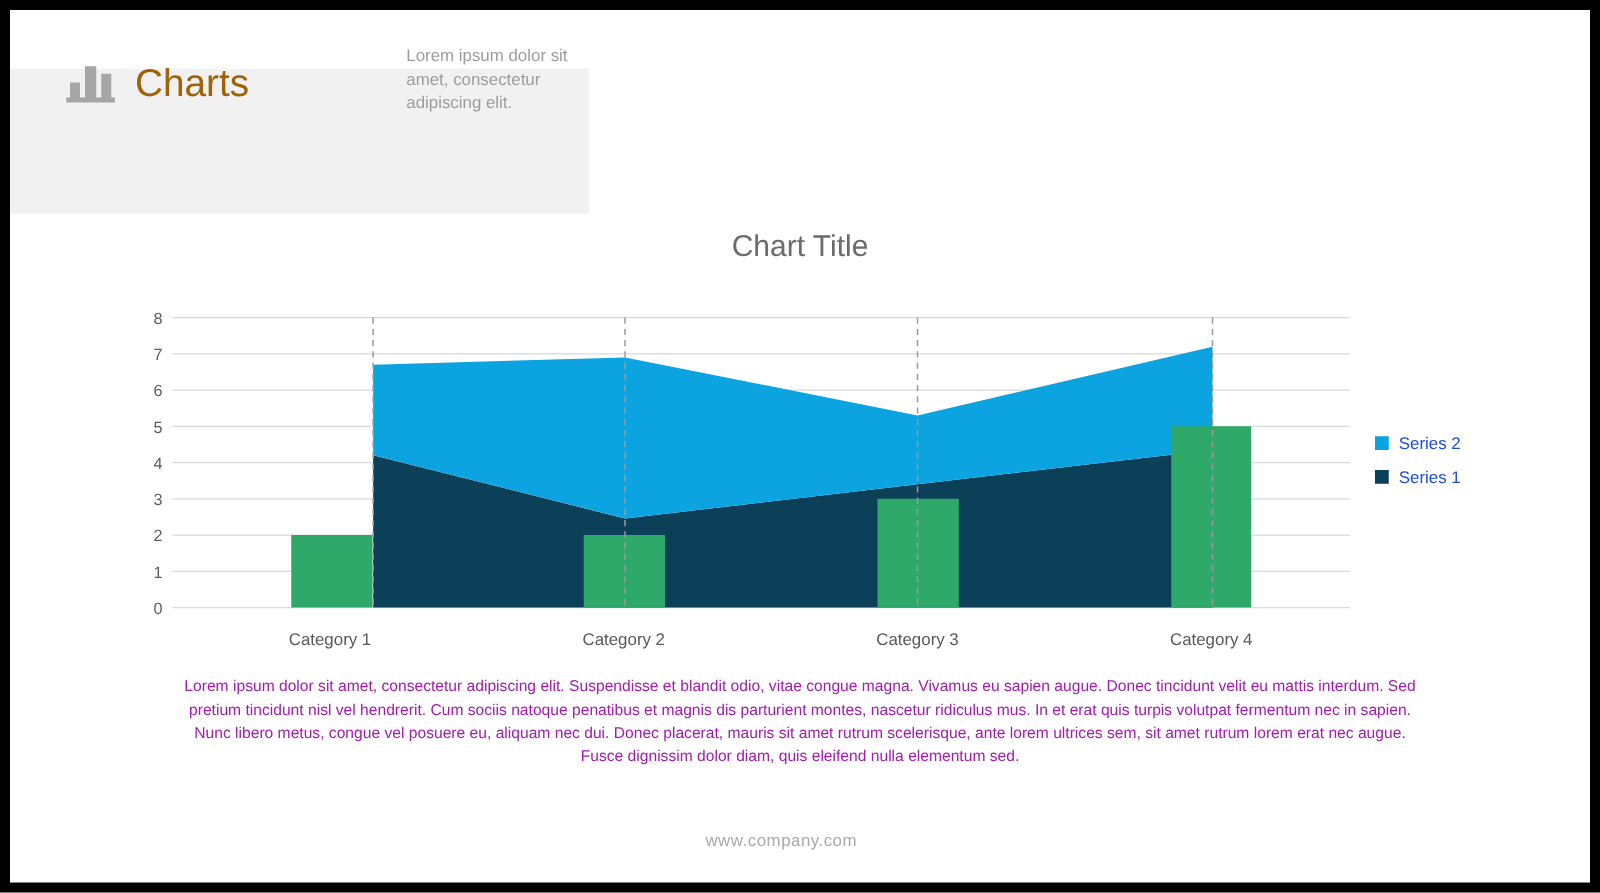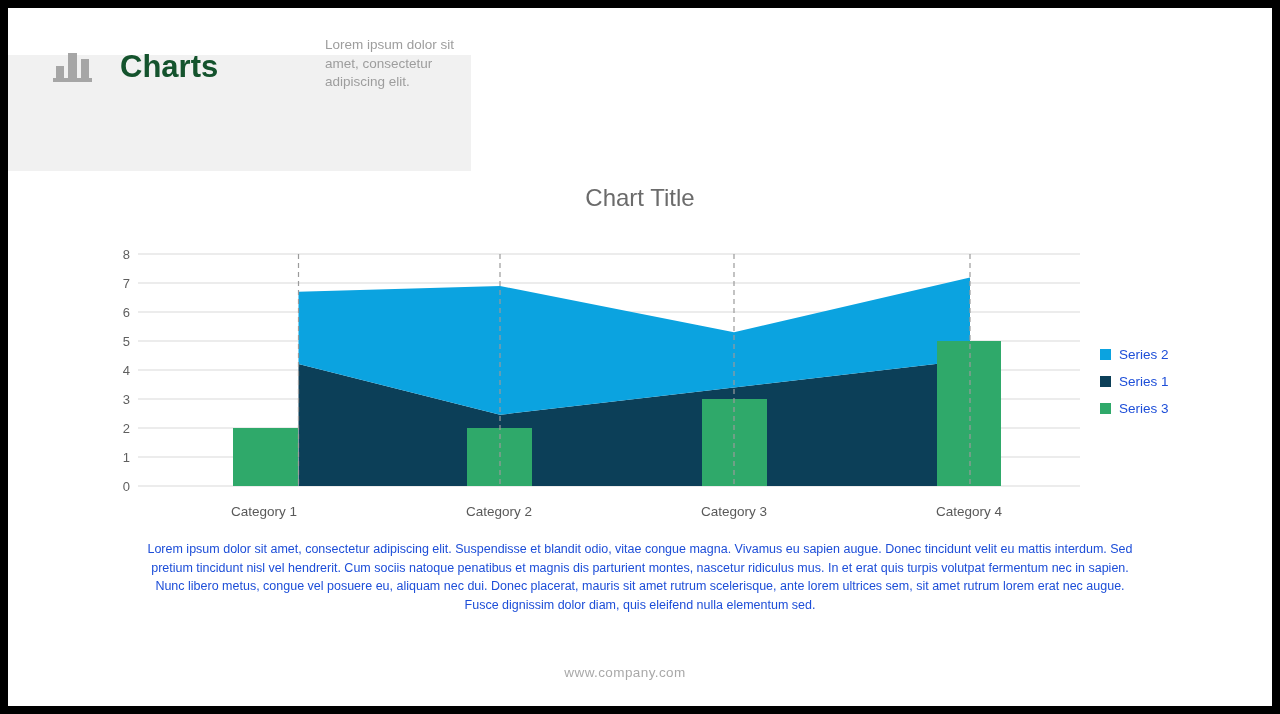--- a/index.html
+++ b/index.html
@@ -21,24 +21,24 @@
     width:463px;height:116px;
     background:#f1f1f1;
   }
   .header-icon{
     position:absolute;
     left:44px;top:42px;
     width:42px;height:34px;
   }
   .header-title{
     position:absolute;
-    left:112px;top:30px;
+    left:100px;top:30px;
     font-size:31px;
-    font-weight:bold;
-    color:#14532d;
+    font-weight:normal;
+    color:#a16207;
     letter-spacing:0px;
     line-height:58px;
   }
   .header-sub{
     position:absolute;
     left:281px;top:28px;
     width:150px;
     font-size:13.5px;
     line-height:18.5px;
     color:#9d9d9d;
@@ -78,21 +78,21 @@
     white-space:nowrap;
   }
   
   .body-text{
     position:absolute;
     left:130px;top:532px;
     width:1004px;
     text-align:center;
     font-size:12.5px;
     line-height:18.5px;
-    color:#1d4ed8;
+    color:#a21caf;
   }
   .footer-url{
     position:absolute;
     left:0;top:657px;
     width:1234px;
     text-align:center;
     font-size:13.5px;
     font-weight:normal;
     color:#a9a9a9;
     letter-spacing:0.4px;
@@ -183,23 +183,19 @@
 
   <div class="legend">
     <div class="legend-item">
       <span class="legend-swatch" style="background:#0BA3E0"></span>
       <span class="legend-label">Series 2</span>
     </div>
     <div class="legend-item">
       <span class="legend-swatch" style="background:#0C3F58"></span>
       <span class="legend-label">Series 1</span>
     </div>
-    <div class="legend-item">
-      <span class="legend-swatch" style="background:#2FA96A"></span>
-      <span class="legend-label">Series 3</span>
-    </div>
   </div>
 
   <div class="body-text">Lorem ipsum dolor sit amet, consectetur adipiscing elit. Suspendisse et blandit odio, vitae congue magna. Vivamus eu sapien augue. Donec tincidunt velit eu mattis interdum. Sed pretium tincidunt nisl vel hendrerit. Cum sociis natoque penatibus et magnis dis parturient montes, nascetur ridiculus mus. In et erat quis turpis volutpat fermentum nec in sapien. Nunc libero metus, congue vel posuere eu, aliquam nec dui. Donec placerat, mauris sit amet rutrum scelerisque, ante lorem ultrices sem, sit amet rutrum lorem erat nec augue. Fusce dignissim dolor diam, quis eleifend nulla elementum sed.</div>
 
   <div class="footer-url">www.company.com</div>
 
 </div>
 
 </body></html>

